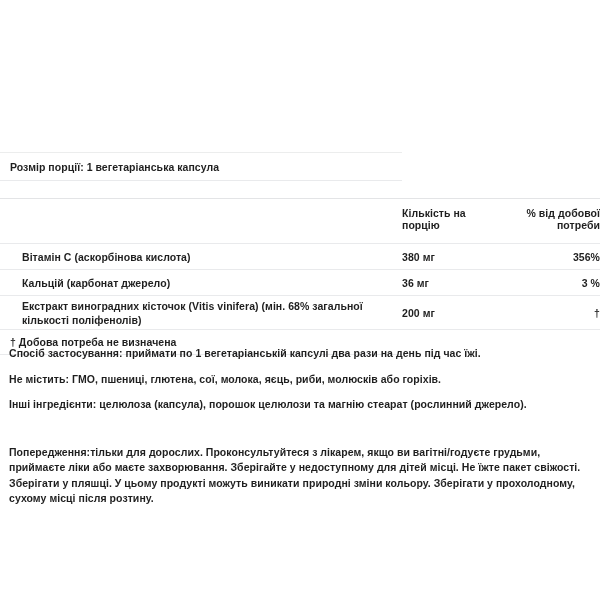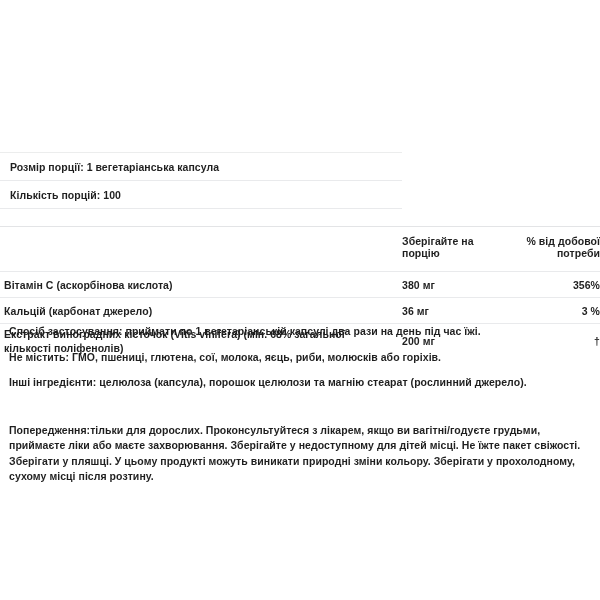--- a/index.html
+++ b/index.html
@@ -77,21 +77,21 @@
   tr.head-row > td.c-name {
     padding-left: 10px;
   }
 
   
   tr.nutrient-row > td {
     border-top: 1px solid #e9eaec;
     height: 25px;
   }
   tr.nutrient-row > td.c-name {
-    padding-left: 4px;
+    padding-left: 22px;
     padding-right: 10px;
     line-height: 14px;
   }
   tr.nutrient-row.tall > td {
     height: 33px;
   }
 
   
   tr.footnote-row > td.fn-cell {
     border-top: 1px solid #e9eaec;
@@ -105,21 +105,21 @@
   }
 
   .c-name  { width: 402px; }
   .c-amt   { width: 88px;  }
   .c-dv    { width: 110px; text-align: right; }
 
   
   .body-text {
     position: absolute;
     left: 0;
-    top: 324px;
+    top: 346px;
     width: 600px;
     padding: 0 9px 0 9px;
     box-sizing: border-box;
   }
   .body-text p {
     margin: 0 0 10px 0;
     font-size: 10.5px;
     font-weight: bold;
     line-height: 15.5px;
     color: #1f1f1f;
@@ -141,35 +141,30 @@
       <col class="c-amt">
       <col class="c-dv">
     </colgroup>
     <tbody>
       <tr class="serving-row first">
         <td class="serving-cell">Розмір порції: 1 вегетаріанська капсула</td>
         <td class="serving-blank"></td>
         <td class="serving-blank"></td>
       </tr>
 
-      <tr class="serving-row">
-        <td class="serving-cell">Кількість порцій: 100</td>
-        <td class="serving-blank"></td>
-        <td class="serving-blank"></td>
-      </tr>
 
       <tr class="spacer-row">
         <td></td>
         <td class="spacer-blank"></td>
         <td class="spacer-blank"></td>
       </tr>
 
       <tr class="head-row">
         <td class="c-name"></td>
-        <td class="c-amt">Зберігайте на порцію</td>
+        <td class="c-amt">Кількість на порцію</td>
         <td class="c-dv">% від добової потреби</td>
       </tr>
 
       <tr class="nutrient-row">
         <td class="c-name">Вітамін С (аскорбінова кислота)</td>
         <td class="c-amt">380 мг</td>
         <td class="c-dv">356%</td>
       </tr>
 
       <tr class="nutrient-row">
@@ -177,20 +172,25 @@
         <td class="c-amt">36 мг</td>
         <td class="c-dv">3 %</td>
       </tr>
 
       <tr class="nutrient-row tall">
         <td class="c-name">Екстракт виноградних кісточок (Vitis vinifera) (мін. 68% загальної кількості поліфенолів)</td>
         <td class="c-amt">200 мг</td>
         <td class="c-dv">†</td>
       </tr>
 
+      <tr class="footnote-row">
+        <td class="fn-cell">† Добова потреба не визначена</td>
+        <td class="fn-blank"></td>
+        <td class="fn-blank"></td>
+      </tr>
     </tbody>
   </table>
 
   <div class="body-text">
     <p>Спосіб застосування: приймати по 1 вегетаріанській капсулі два рази на день під час їжі.</p>
     <p>Не містить: ГМО, пшениці, глютена, сої, молока, яєць, риби, молюсків або горіхів.</p>
     <p>Інші інгредієнти: целюлоза (капсула), порошок целюлози та магнію стеарат (рослинний джерело).</p>
     <p class="warning">Попередження:тільки для дорослих. Проконсультуйтеся з лікарем, якщо ви вагітні/годуєте грудьми, приймаєте ліки або маєте захворювання. Зберігайте у недоступному для дітей місці. Не їжте пакет свіжості. Зберігати у пляшці. У цьому продукті можуть виникати природні зміни кольору. Зберігати у прохолодному, сухому місці після розтину.</p>
   </div>
 

